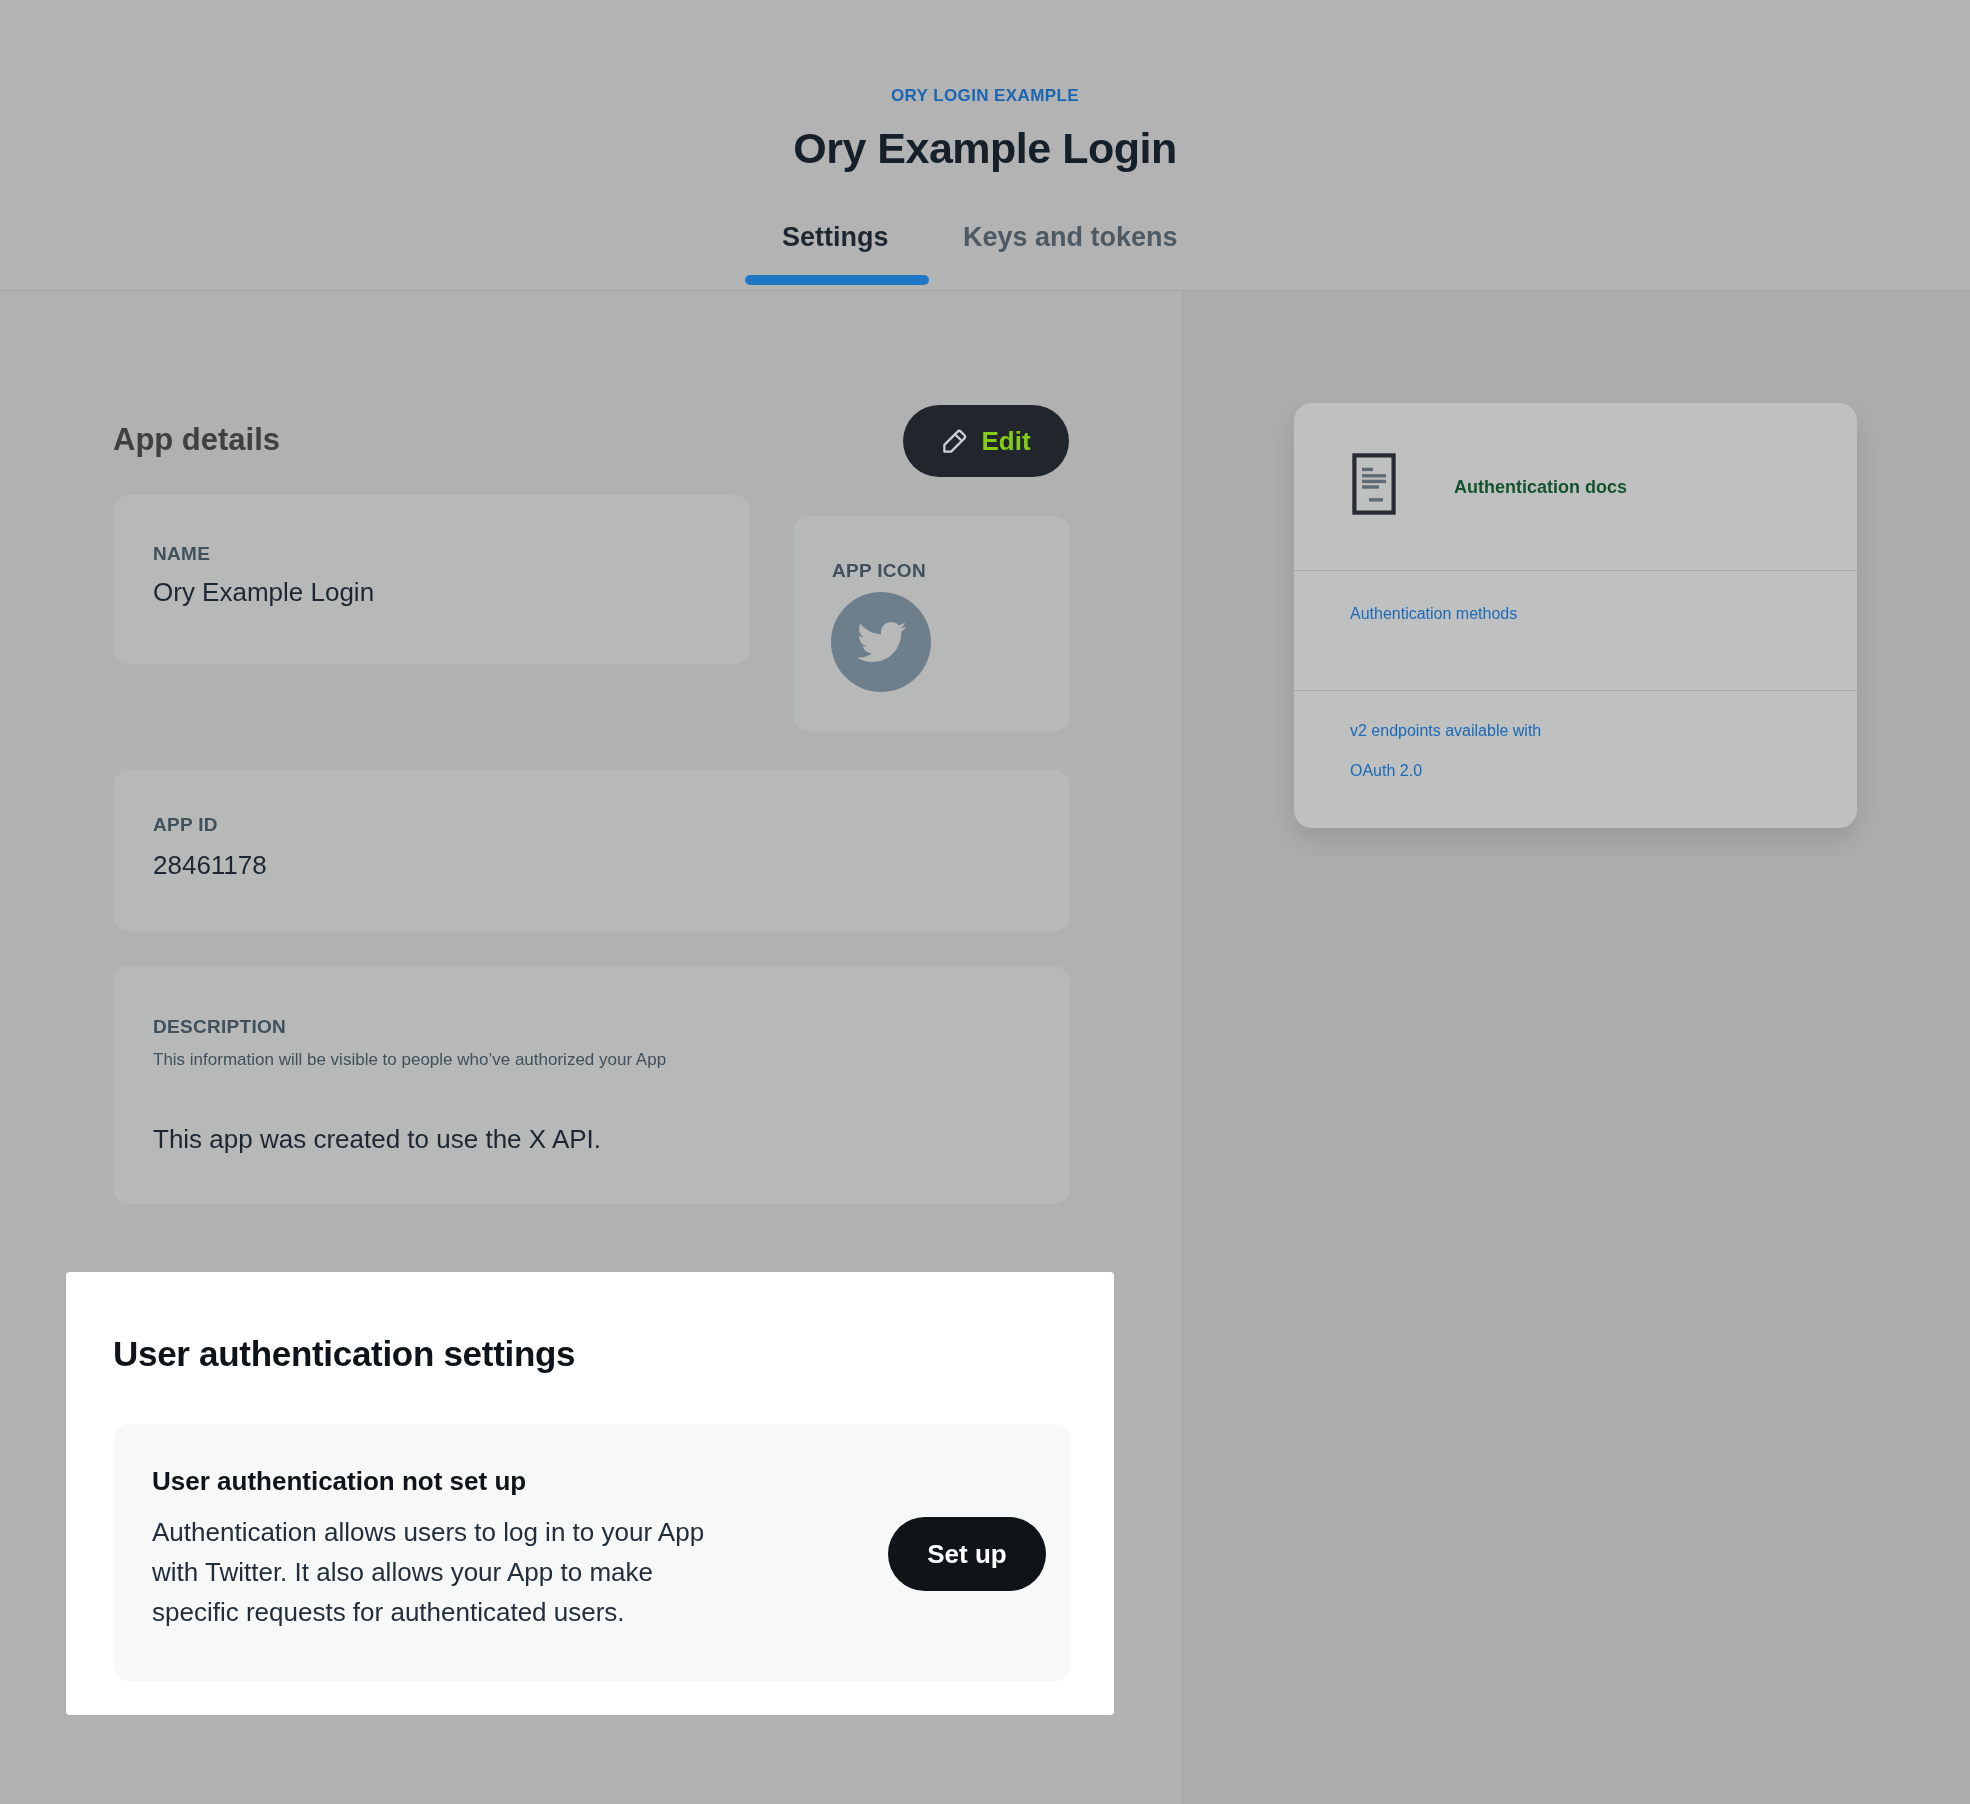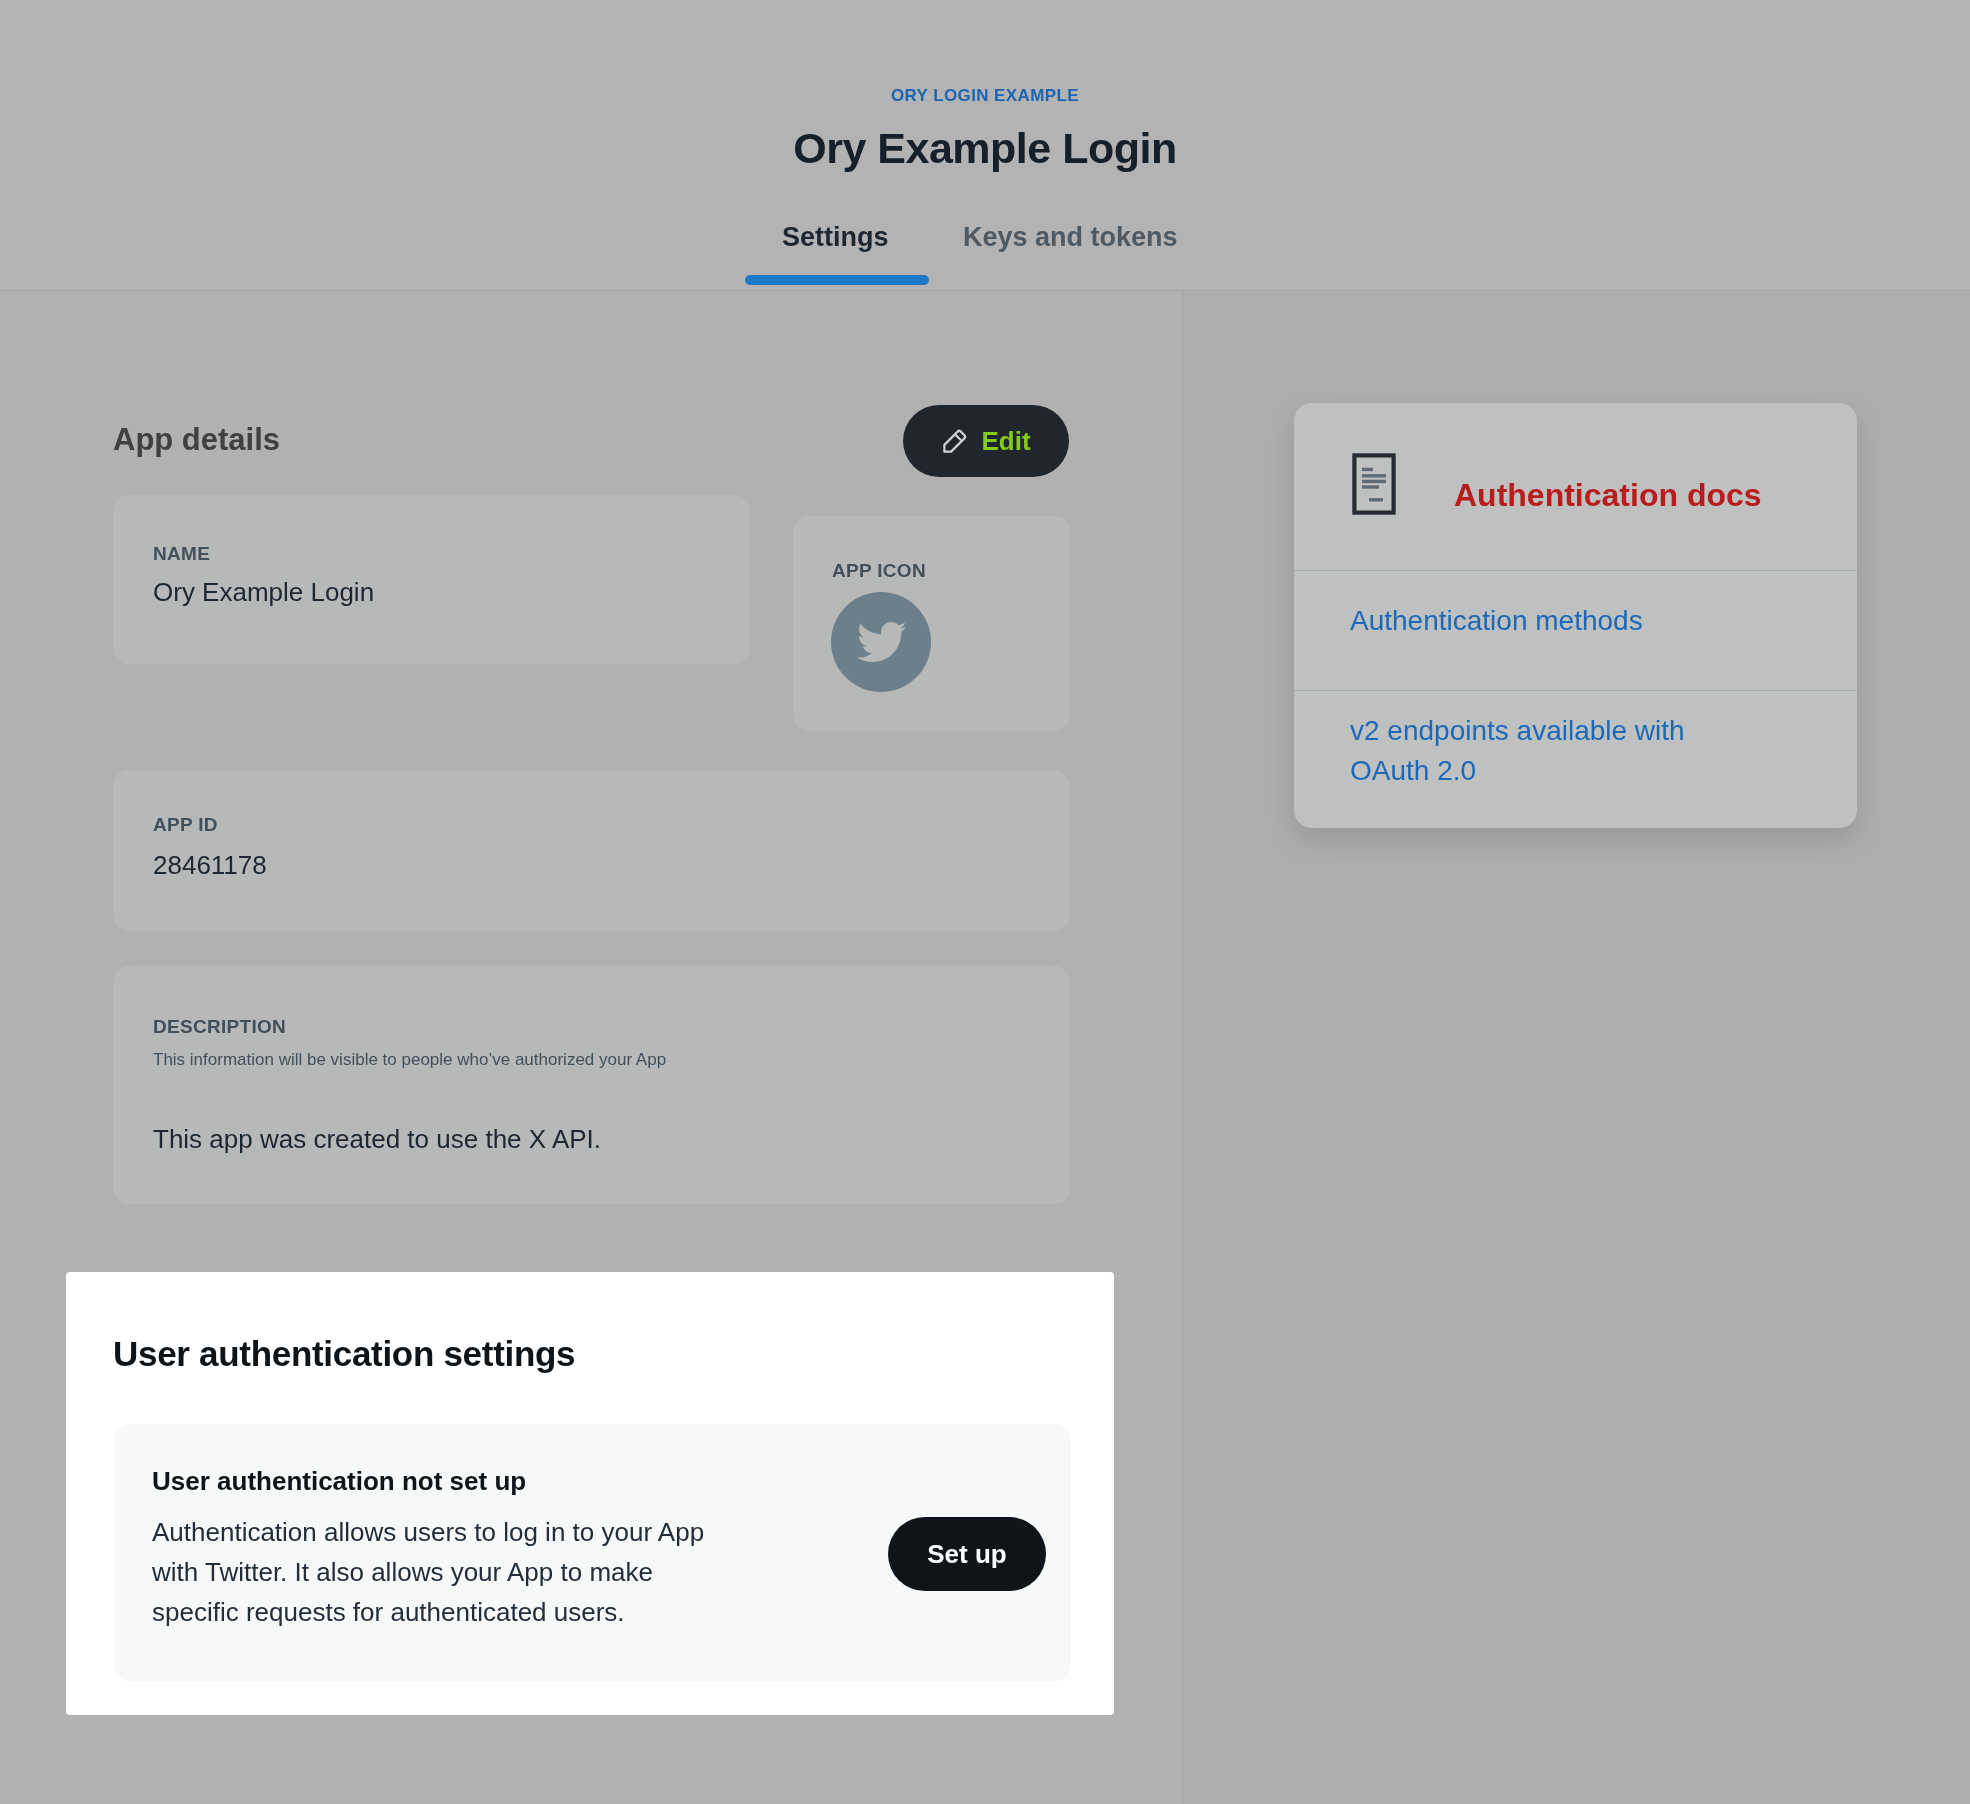--- a/index.html
+++ b/index.html
@@ -43,24 +43,24 @@
   .field-value{font-size:26px;font-weight:400;color:#1d2731;}
   .field-hint{font-size:17px;font-weight:400;color:#40505c;}
 
   .avatar-circle{left:38px;top:76px;width:100px;height:100px;border-radius:50%;background:#6e7f8c;
     display:flex;align-items:center;justify-content:center;}
 
   
   .docs-card{left:1294px;top:403px;width:563px;height:425px;background:#bfc0c0;border-radius:18px;
     box-shadow:0 12px 26px rgba(0,0,0,0.12);}
   .docs-head-icon{left:56px;top:48px;}
-  .docs-heading{left:160px;top:74px;font-size:32px;font-weight:700;color:#b91c1c;text-align:center;}
+  .docs-heading{left:160px;top:74px;font-size:18px;font-weight:700;color:#14532d;text-align:center;}
   .docs-div1{left:0;top:167px;width:563px;height:0;border-top:1px solid #a5aaaa;}
   .docs-div2{left:0;top:287px;width:563px;height:0;border-top:1px solid #a5aaaa;}
-  .docs-link{font-size:28px;font-weight:400;color:#1b69b8;cursor:pointer;}
+  .docs-link{font-size:16px;font-weight:400;color:#1b69b8;cursor:pointer;}
   .docs-link1{left:56px;top:202px;}
   .docs-link2{left:56px;top:308px;line-height:40px;}
 
   
   .spotlight{left:66px;top:1272px;width:1048px;height:443px;background:#ffffff;border-radius:4px;}
   .spot-heading{left:47px;top:62px;font-size:35px;font-weight:800;letter-spacing:-.3px;color:#0f1419;}
   .spot-card{left:48px;top:152px;width:957px;height:257px;background:#f7f9f9;border-radius:16px;}
   .spot-card-title{left:38px;top:42px;font-size:26px;font-weight:700;color:#0f1419;}
   .spot-card-text{left:38px;top:88px;font-size:26px;font-weight:400;color:#222e3a;line-height:40px;white-space:nowrap;}
   .setup-btn{left:774px;top:93px;width:158px;height:74px;border-radius:37px;background:#0f1419;

